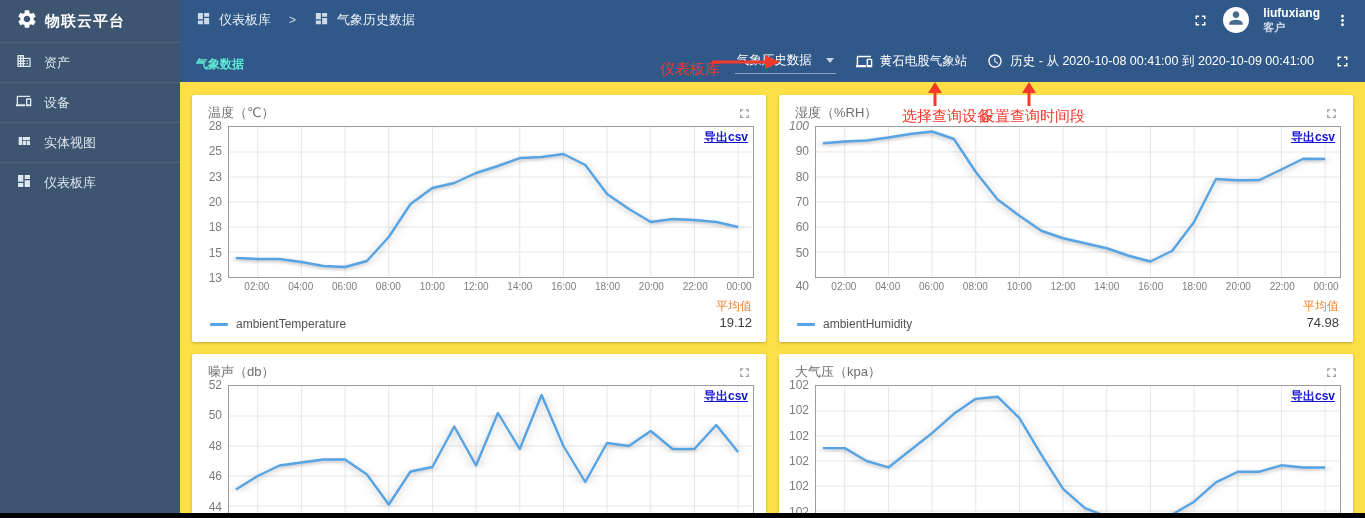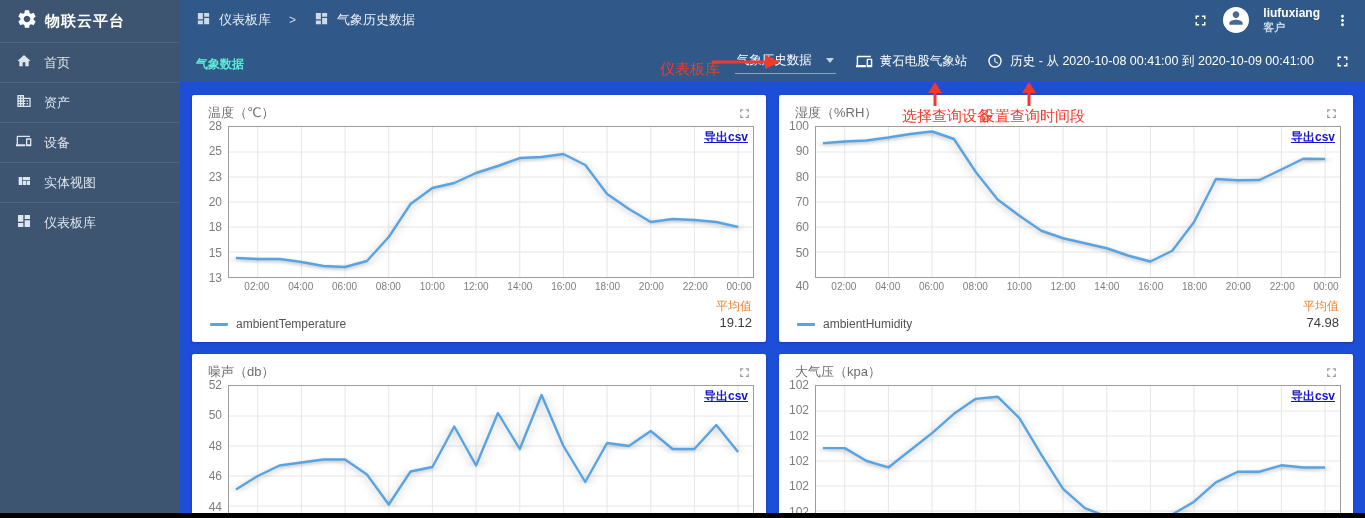--- a/index.html
+++ b/index.html
@@ -31,21 +31,21 @@
   .tb-title { font-size:12px; font-weight:bold; color:#5eead4;margin-top:7px; }
   .tb-right { margin-left:auto; display:flex; align-items:center; font-size:12.5px; }
   .dash-select { display:flex; align-items:center; gap:8px; border-bottom:1px solid rgba(255,255,255,0.45);
                  padding:3px 2px 4px 2px; min-width:100px; cursor:pointer; }
   .caret { width:0; height:0; border-left:4px solid transparent; border-right:4px solid transparent;
            border-top:5px solid #c7d3e2; margin-left:6px; }
   .tb-group { display:flex; align-items:center; gap:7px; margin-left:20px; cursor:pointer; white-space:nowrap; }
   .tb-expand { margin-left:20px; cursor:pointer; display:flex; }
 
   
-  .content { flex:1; background:#1d4ed8; padding:13px 12px; overflow:hidden; }
+  .content { flex:1; background:#fde047; padding:13px 12px; overflow:hidden; }
   .grid { display:grid; grid-template-columns:1fr 1fr; gap:12px 13px; }
   .card { background:#fff; border-radius:2px; box-shadow:0 1px 3px rgba(0,0,0,0.25); padding:7px 12px 8px 8px; height:247px; }
   .card-head { display:flex; align-items:center; justify-content:space-between; padding:2px 2px 4px 8px; }
   .card-title { font-size:13px; color:#6e6e6e; }
   .expand-btn { color:#9c9c9c; cursor:pointer; display:flex; }
   .chart-body { display:flex; height:152px; }
   .yaxis { width:28px; position:relative; flex:0 0 28px; }
   .yaxis span { position:absolute; right:6px; transform:translateY(-50%); font-size:12px; color:#7d7d7d; }
   .plot { flex:1; position:relative; border:1px solid #9c9c9c; background:#fff; }
   .plot svg { width:100%; height:100%; display:block; }
@@ -76,26 +76,20 @@
 <div class="app">
 
   <div class="sidebar">
     <div class="logo-row">
       <span><svg width="22" height="22" viewBox="0 0 24 24" fill="#ffffff">
             <path d="M19.14 12.94c.04-.3.06-.61.06-.94 0-.32-.02-.64-.07-.94l2.03-1.58c.18-.14.23-.41.12-.61l-1.92-3.32c-.12-.22-.37-.29-.59-.22l-2.39.96c-.5-.38-1.03-.7-1.62-.94l-.36-2.54c-.04-.24-.24-.41-.48-.41h-3.84c-.24 0-.43.17-.47.41l-.36 2.54c-.59.24-1.13.57-1.62.94l-2.39-.96c-.22-.08-.47 0-.59.22L2.74 8.87c-.12.21-.08.47.12.61l2.03 1.58c-.05.3-.09.63-.09.94s.02.64.07.94l-2.03 1.58c-.18.14-.23.41-.12.61l1.92 3.32c.12.22.37.29.59.22l2.39-.96c.5.38 1.03.7 1.62.94l.36 2.54c.05.24.24.41.48.41h3.84c.24 0 .44-.17.47-.41l.36-2.54c.59-.24 1.13-.56 1.62-.94l2.39.96c.22.08.47 0 .59-.22l1.92-3.32c.12-.22.07-.47-.12-.61l-2.01-1.58zM12 15.6c-1.98 0-3.6-1.62-3.6-3.6s1.62-3.6 3.6-3.6 3.6 1.62 3.6 3.6-1.62 3.6-3.6 3.6z"></path>
           </svg></span>
       <span class="logo-title">物联云平台</span>
     </div>
     <div class="menu">
-      <div class="menu-item">
-        <span><svg width="16" height="16" viewBox="0 0 24 24" fill="#dde5ee">
-              <path d="M10 20v-6h4v6h5v-8h3L12 3 2 12h3v8z"></path>
-            </svg></span>
-        <span>首页</span>
-      </div>
       <div class="menu-item">
         <span><svg width="16" height="16" viewBox="0 0 24 24" fill="#dde5ee">
               <path d="M12 7V3H2v18h20V7H12zM6 19H4v-2h2v2zm0-4H4v-2h2v2zm0-4H4V9h2v2zm0-4H4V5h2v2zm4 12H8v-2h2v2zm0-4H8v-2h2v2zm0-4H8V9h2v2zm0-4H8V5h2v2zm10 12h-8v-2h2v-2h-2v-2h2v-2h-2V9h8v10zm-2-8h-2v2h2v-2zm0 4h-2v2h2v-2z"></path>
             </svg></span>
         <span>资产</span>
       </div>
       <div class="menu-item">
         <span><svg width="16" height="16" viewBox="0 0 24 24" fill="#dde5ee">
               <path d="M3 6h18V4H3c-1.1 0-2 .9-2 2v11H0v3h14v-3H3V6zm19 2h-6c-.55 0-1 .45-1 1v10c0 .55.45 1 1 1h6c.55 0 1-.45 1-1V9c0-.55-.45-1-1-1zm-1 9h-4v-7h4v7z"></path>
             </svg></span>
@@ -259,21 +253,21 @@
     <div class="card-head">
       <span class="card-title">湿度（%RH）</span>
       <span class="expand-btn">
                 <svg width="15" height="15" viewBox="0 0 24 24" fill="#9c9c9c">
                   <path d="M7 14H5v5h5v-2H7v-3zm-2-4h2V7h3V5H5v5zm12 7h-3v2h5v-5h-2v3zM14 5v2h3v3h2V5h-5z"></path>
                 </svg>
               </span>
     </div>
     <div class="chart-body">
       <div class="yaxis">
-                <span style="top: 0%;">100</span>
+                <span style="top: 0%; font-style: italic;">100</span>
                 <span style="top: 16.6667%;">90</span>
                 <span style="top: 33.3333%;">80</span>
                 <span style="top: 50%;">70</span>
                 <span style="top: 66.6667%;">60</span>
                 <span style="top: 83.3333%;">50</span>
                 <span style="top: 100%; margin-top: 8px;">40</span>
               </div>
       <div class="plot">
         <svg viewBox="0 0 100 100" preserveAspectRatio="none">
                   <line x1="0" y1="16.666666666666664" x2="100" y2="16.666666666666664" class="grid-line"></line>

